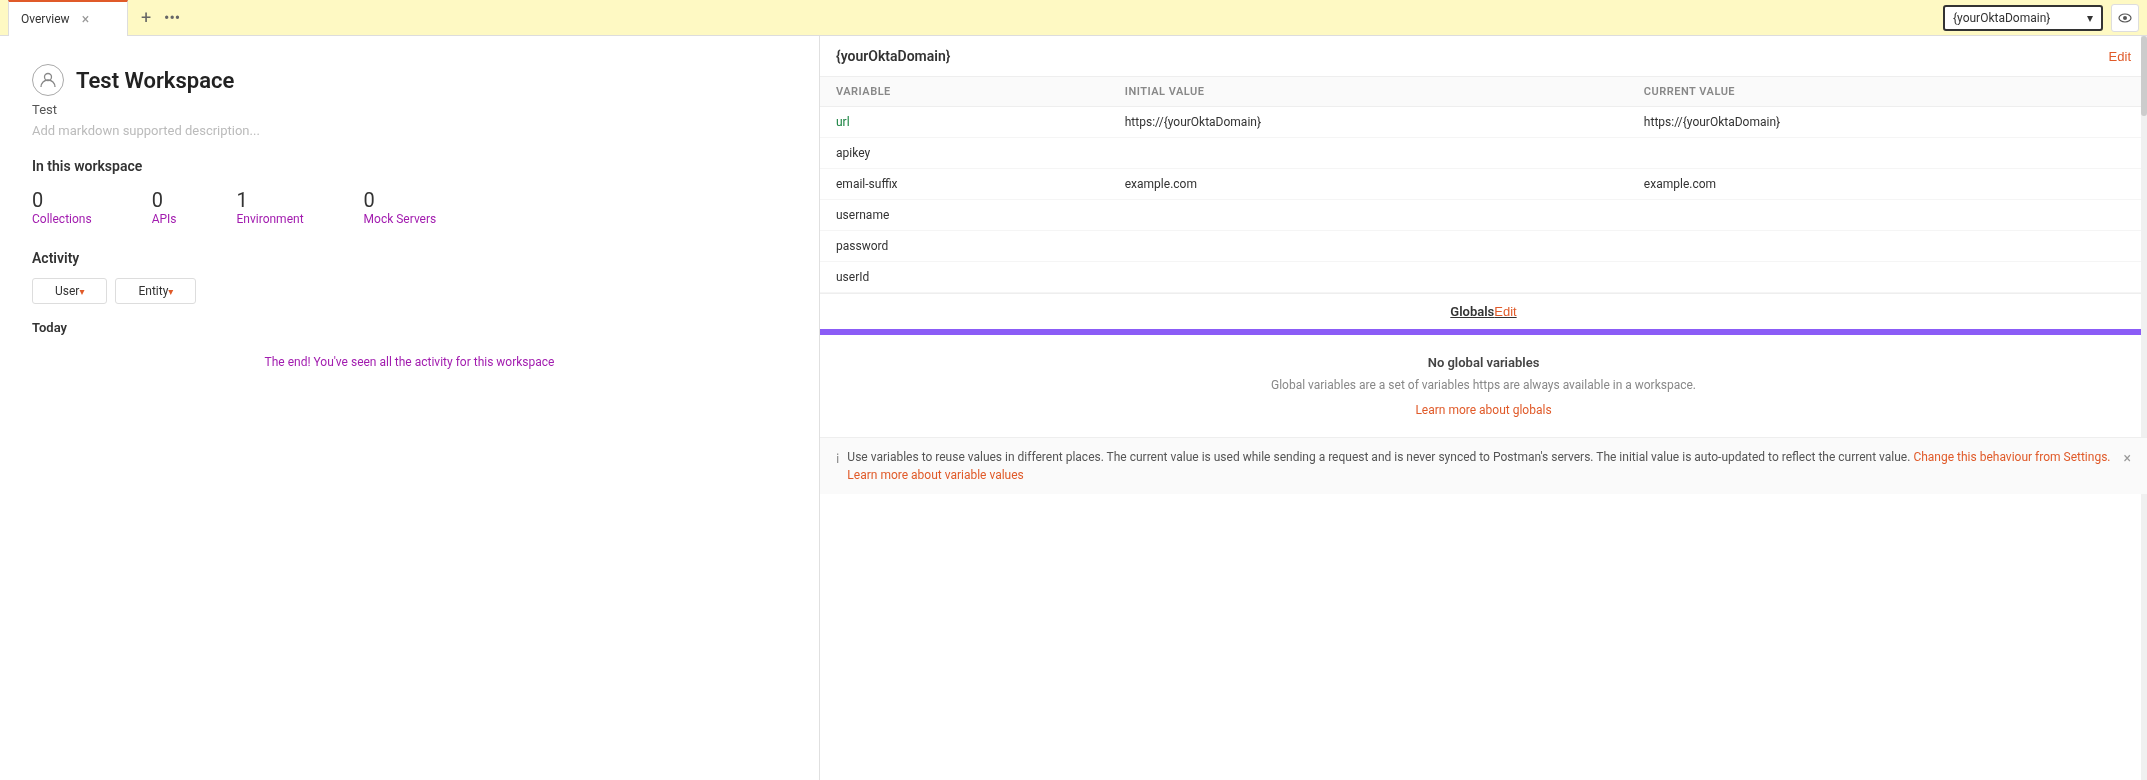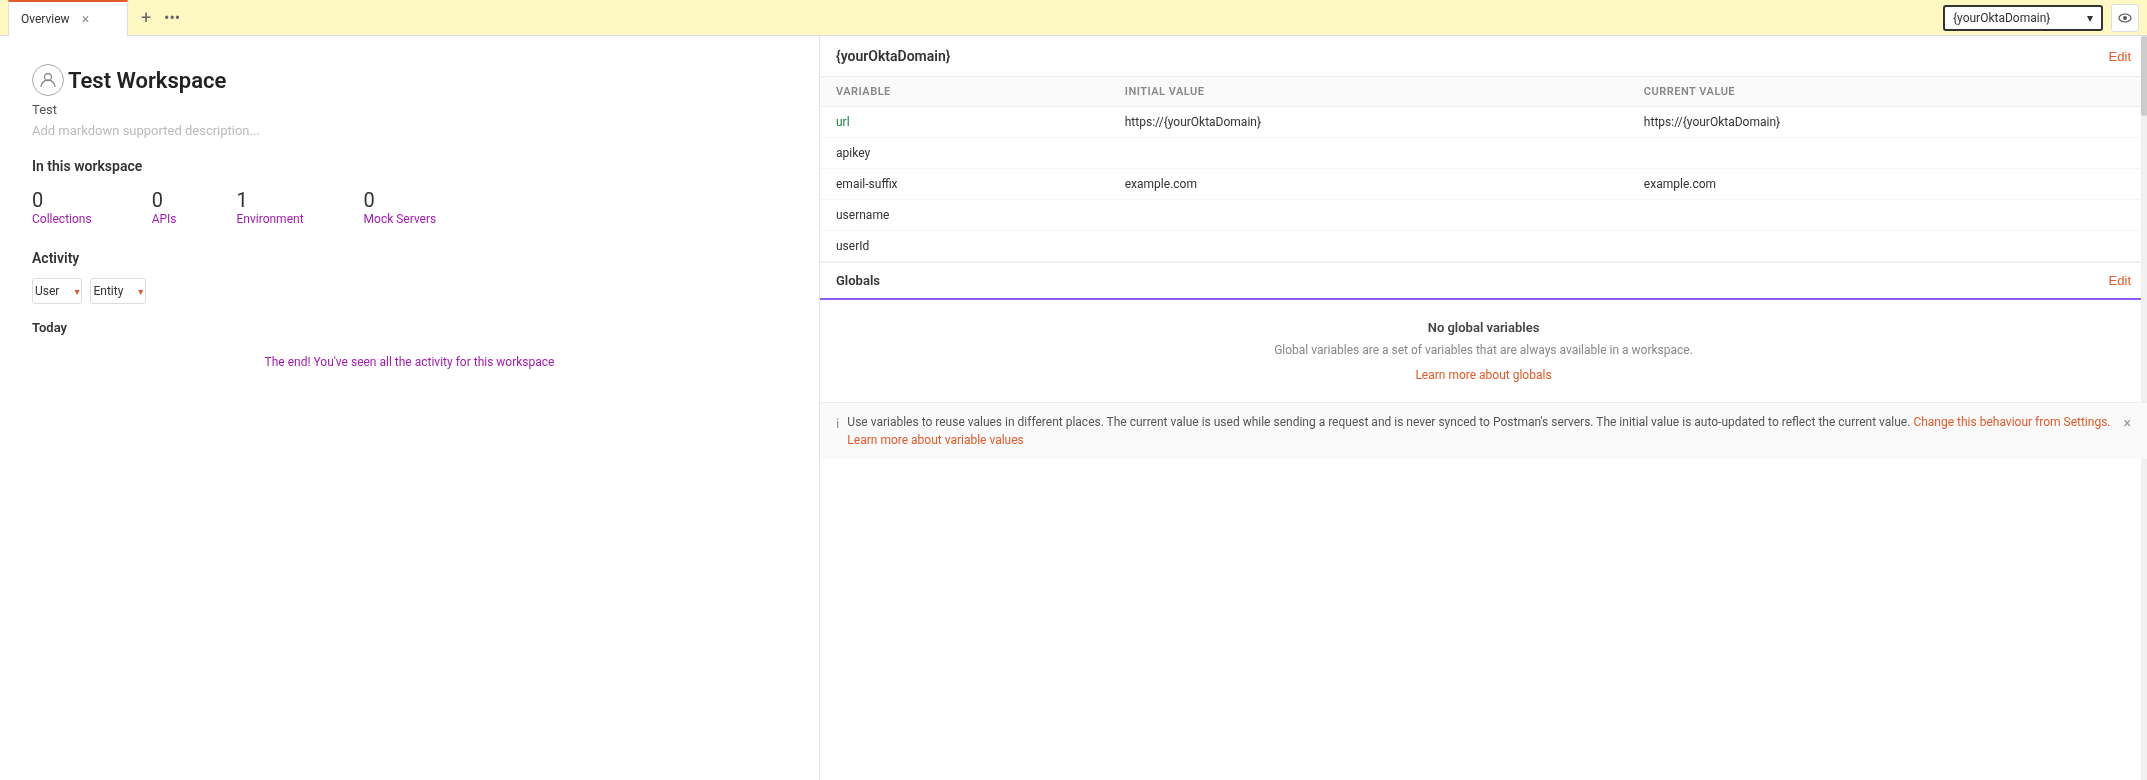--- a/index.html
+++ b/index.html
@@ -98,21 +98,21 @@
       flex: 0 0 820px;
       background: #fff;
       padding: 28px 32px;
       overflow-y: auto;
       border-right: 1px solid #e0e0e0;
     }
 
     .workspace-header {
       display: flex;
       align-items: center;
-      gap: 4px;
+      gap: 12px;
       margin-bottom: 6px;
     }
     .workspace-icon {
       width: 32px;
       height: 32px;
       border-radius: 50%;
       border: 1.5px solid #aaa;
       display: flex;
       align-items: center;
       justify-content: center;
@@ -168,24 +168,24 @@
     }
 
     .filter-row {
       display: flex;
       gap: 8px;
       margin-bottom: 16px;
     }
     .filter-dropdown {
       display: flex;
       align-items: center;
-      gap: 15px;
+      gap: 0;
       border: 1px solid #ddd;
       border-radius: 3px;
-      padding: 5px 2px;
+      padding: 5px 22px;
       background: #fff;
       cursor: pointer;
       font-size: 12px;
       color: #333;
     }
     .filter-dropdown .chevron {
       color: #e05a29;
       font-size: 10px;
     }
 
@@ -295,23 +295,24 @@
       overflow-y: auto;
       max-height: 340px;
     }
 
     .globals-section {
       border-top: 1px solid #eee;
     }
     .globals-header {
       display: flex;
       align-items: center;
-      justify-content: space-between;
+      justify-content: center;
       padding: 10px 16px;
-      border-bottom: 2px solid #8b5cf6;
+      border-bottom: 6px solid #8b5cf6;
+      text-decoration: underline;
     }
     .globals-title {
       font-size: 13px;
       font-weight: 600;
       color: #333;
     }
 
     .no-globals-area {
       padding: 20px 16px;
       text-align: center;
@@ -484,40 +485,45 @@
             <td>email-suffix</td>
             <td class="var-value">example.com</td>
             <td class="var-value">example.com</td>
           </tr>
           <tr>
             <td>username</td>
             <td></td>
             <td></td>
           </tr>
           <tr>
+            <td>password</td>
+            <td></td>
+            <td></td>
+          </tr>
+          <tr>
             <td>userId</td>
             <td></td>
             <td></td>
           </tr>
         </tbody>
       </table>
     </div>
 
     <div class="scrollbar-track">
       <div class="scrollbar-thumb"></div>
     </div>
 
     <div class="globals-section">
       <div class="globals-header">
         <span class="globals-title">Globals</span>
         <button class="edit-btn">Edit</button>
       </div>
       <div class="no-globals-area">
         <div class="no-globals-title">No global variables</div>
-        <div class="no-globals-desc">Global variables are a set of variables that are always available in a workspace.</div>
+        <div class="no-globals-desc">Global variables are a set of variables https are always available in a workspace.</div>
         <a class="learn-more-link">Learn more about globals</a>
       </div>
     </div>
 
     <div class="info-banner">
       <span class="info-icon">ℹ</span>
       <div class="info-text">
         <span>Use variables to reuse values in different places. The current value is used while sending a request and is never synced to Postman's servers. The initial value is auto-updated to reflect the current value.</span>
         <a class="learn-more-link">Change this behaviour from Settings.</a>
         <span> </span>

